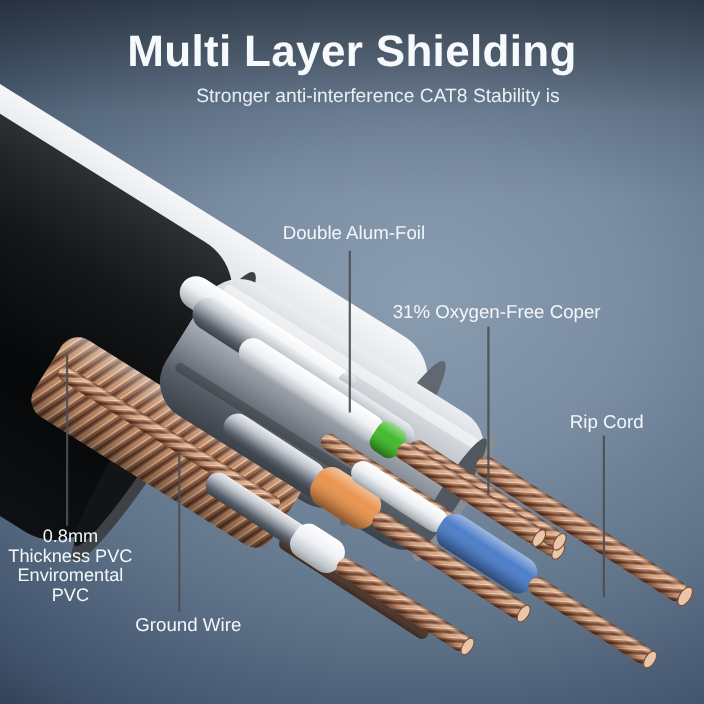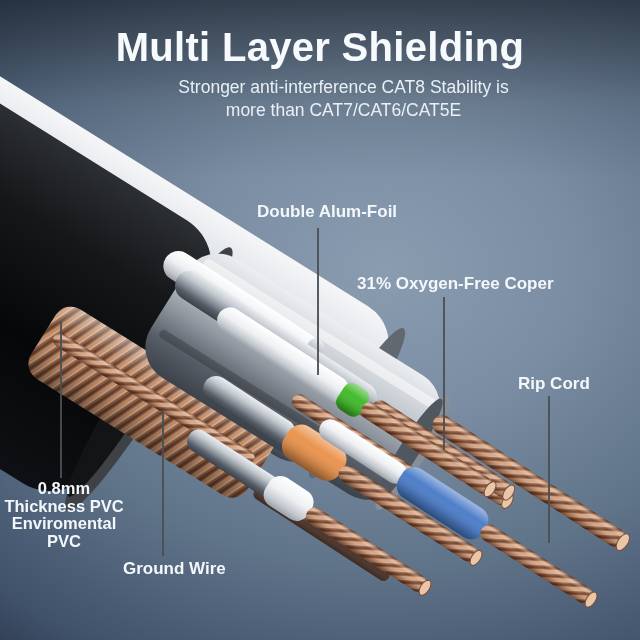--- a/index.html
+++ b/index.html
@@ -14,21 +14,21 @@
   .title{
     position:absolute;left:0;right:0;top:25px;text-align:center;
     font-size:40px;font-weight:600;color:#f7fafd;letter-spacing:.3px;
   }
   .subtitle{
     position:absolute;left:0;right:0;top:76px;text-align:center;
     font-size:17.5px;line-height:23px;font-weight:400;color:#e9eff6;padding-left:47px;
   }
   .callout{
     position:absolute;color:#f3f7fb;font-size:17px;line-height:19px;
-    white-space:nowrap;font-weight:700;
+    white-space:nowrap;font-weight:400;
   }
   .callout-line{
     position:absolute;width:2px;background:#4a4f55;opacity:.92;
   }
   .pvc-block{
     left:-4px;top:480px;width:136px;text-align:center;
     font-size:16.5px;line-height:17.6px;white-space:normal;
   }
 </style>
 </head>
@@ -187,21 +187,20 @@
       <rect x="263" y="483" width="50" height="33" rx="13" fill="url(#whiteTube)"></rect>
       <rect x="311" y="491.5" width="140" height="17" rx="8" fill="url(#twist)"></rect>
       <rect x="311" y="491.5" width="140" height="17" rx="8" fill="url(#rodShade)"></rect>
       <ellipse cx="451" cy="500" rx="4.5" ry="8.5" fill="#e9c6a8" stroke="#7a4c37" stroke-width="1"></ellipse>
     </g>
   </svg>
 
   <div class="title">Multi Layer Shielding</div>
   <div class="subtitle">
     <div>Stronger anti-interference CAT8 Stability is</div>
-    <div>more than CAT7/CAT6/CAT5E</div>
   </div>
 
   <div class="callout-line" style="left:317px;top:228px;height:147px;"></div>
   <div class="callout-line" style="left:443px;top:297px;height:153px;"></div>
   <div class="callout-line" style="left:548px;top:396px;height:147px;"></div>
   <div class="callout-line" style="left:60px;top:322px;height:156px;"></div>
   <div class="callout-line" style="left:162px;top:410px;height:146px;"></div>
 
   <div class="callout" style="left:257px;top:202px;">Double Alum-Foil</div>
   <div class="callout" style="left:357px;top:274px;">31% Oxygen-Free Coper</div>

